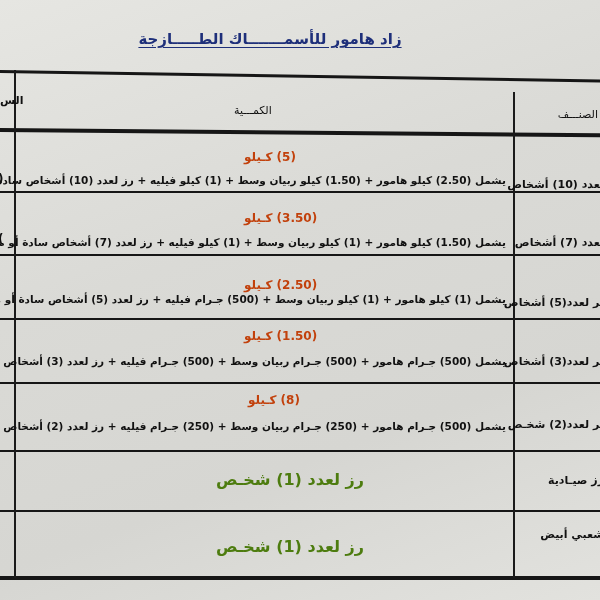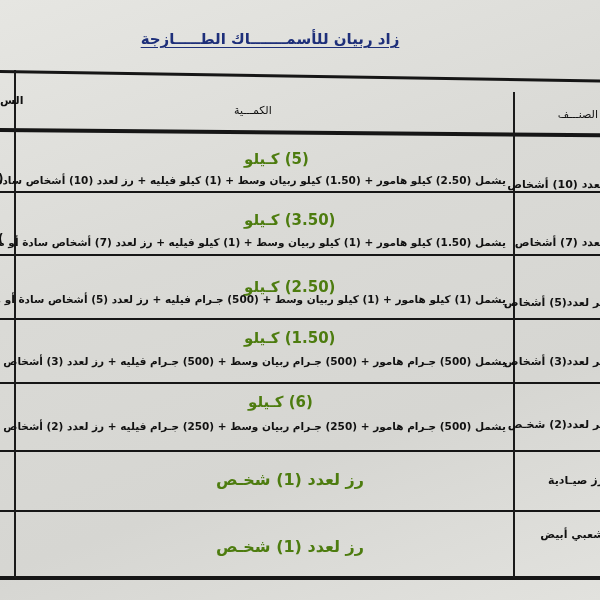--- a/index.html
+++ b/index.html
@@ -53,22 +53,22 @@
       color: #111;
       font-size: 10.5px;
       font-weight: bold;
       white-space: nowrap;
     }
     .hdr {
       font-weight: normal;
       font-size: 11px;
     }
     .qty {
-      color: #4d7c0f;
-      font-size: 15px;
+      color: #c2410c;
+      font-size: 12px;
       font-weight: bold;
       position: absolute;
       direction: rtl;
     }
     .desc {
       position: absolute;
       direction: rtl;
       font-size: 10.5px;
       font-weight: bold;
       color: #111;
@@ -95,21 +95,21 @@
       position: absolute;
       left: 2px;
       font-size: 12px;
       font-weight: bold;
       color: #111;
     }
   </style>
 </head>
 <body>
 
-<div class="title">زاد ربيان للأسمـــــــاك الطـــــازجة</div>
+<div class="title">زاد هامور للأسمـــــــاك الطـــــازجة</div>
 
 <div class="table-wrap">
 
   <div class="hline" style="top:0; height:3px; transform:rotate(0.9deg); transform-origin:left top;"></div>
   <div class="hline" style="top:58px; height:4px; transform:rotate(0.5deg); transform-origin:left top;"></div>
   <div class="hline" style="top:121px; height:2px;"></div>
   <div class="hline" style="top:184px; height:2px;"></div>
   <div class="hline" style="top:248px; height:2px;"></div>
   <div class="hline" style="top:312px; height:2px;"></div>
   <div class="hline" style="top:380px; height:2px;"></div>
@@ -143,21 +143,21 @@
     <div class="cat" style="top:226px;">ير لعدد(5) أشخاص</div>
   </div>
 
   <div>
     <div class="qty" style="left:248px; top:259px;text-align:center;">(1.50) كـيلو</div>
     <div class="desc" style="right:100px; top:285px;">يشمل (500) جـرام هامور + (500) جـرام ربيان وسط + (500) جـرام فيليه + رز لعدد (3) أشخاص سادة أو مشكل</div>
     <div class="cat" style="top:285px;">ير لعدد(3) أشخاص</div>
   </div>
 
   <div>
-    <div class="qty" style="left:252px; top:323px;">(6) كـيلو</div>
+    <div class="qty" style="left:252px; top:323px;">(8) كـيلو</div>
     <div class="desc" style="right:100px; top:350px;">يشمل (500) جـرام هامور + (250) جـرام ربيان وسط + (250) جـرام فيليه + رز لعدد (2) أشخاص سادة أو مشكل</div>
     <div class="cat" style="top:348px;">ير لعدد(2) شخـص</div>
   </div>
 
   <div>
     <div class="single" style="left:220px; top:400px;">رز لعدد (1) شخـص</div>
     <div class="cat" style="top:404px;">رز صيـادية</div>
   </div>
 
   <div>

